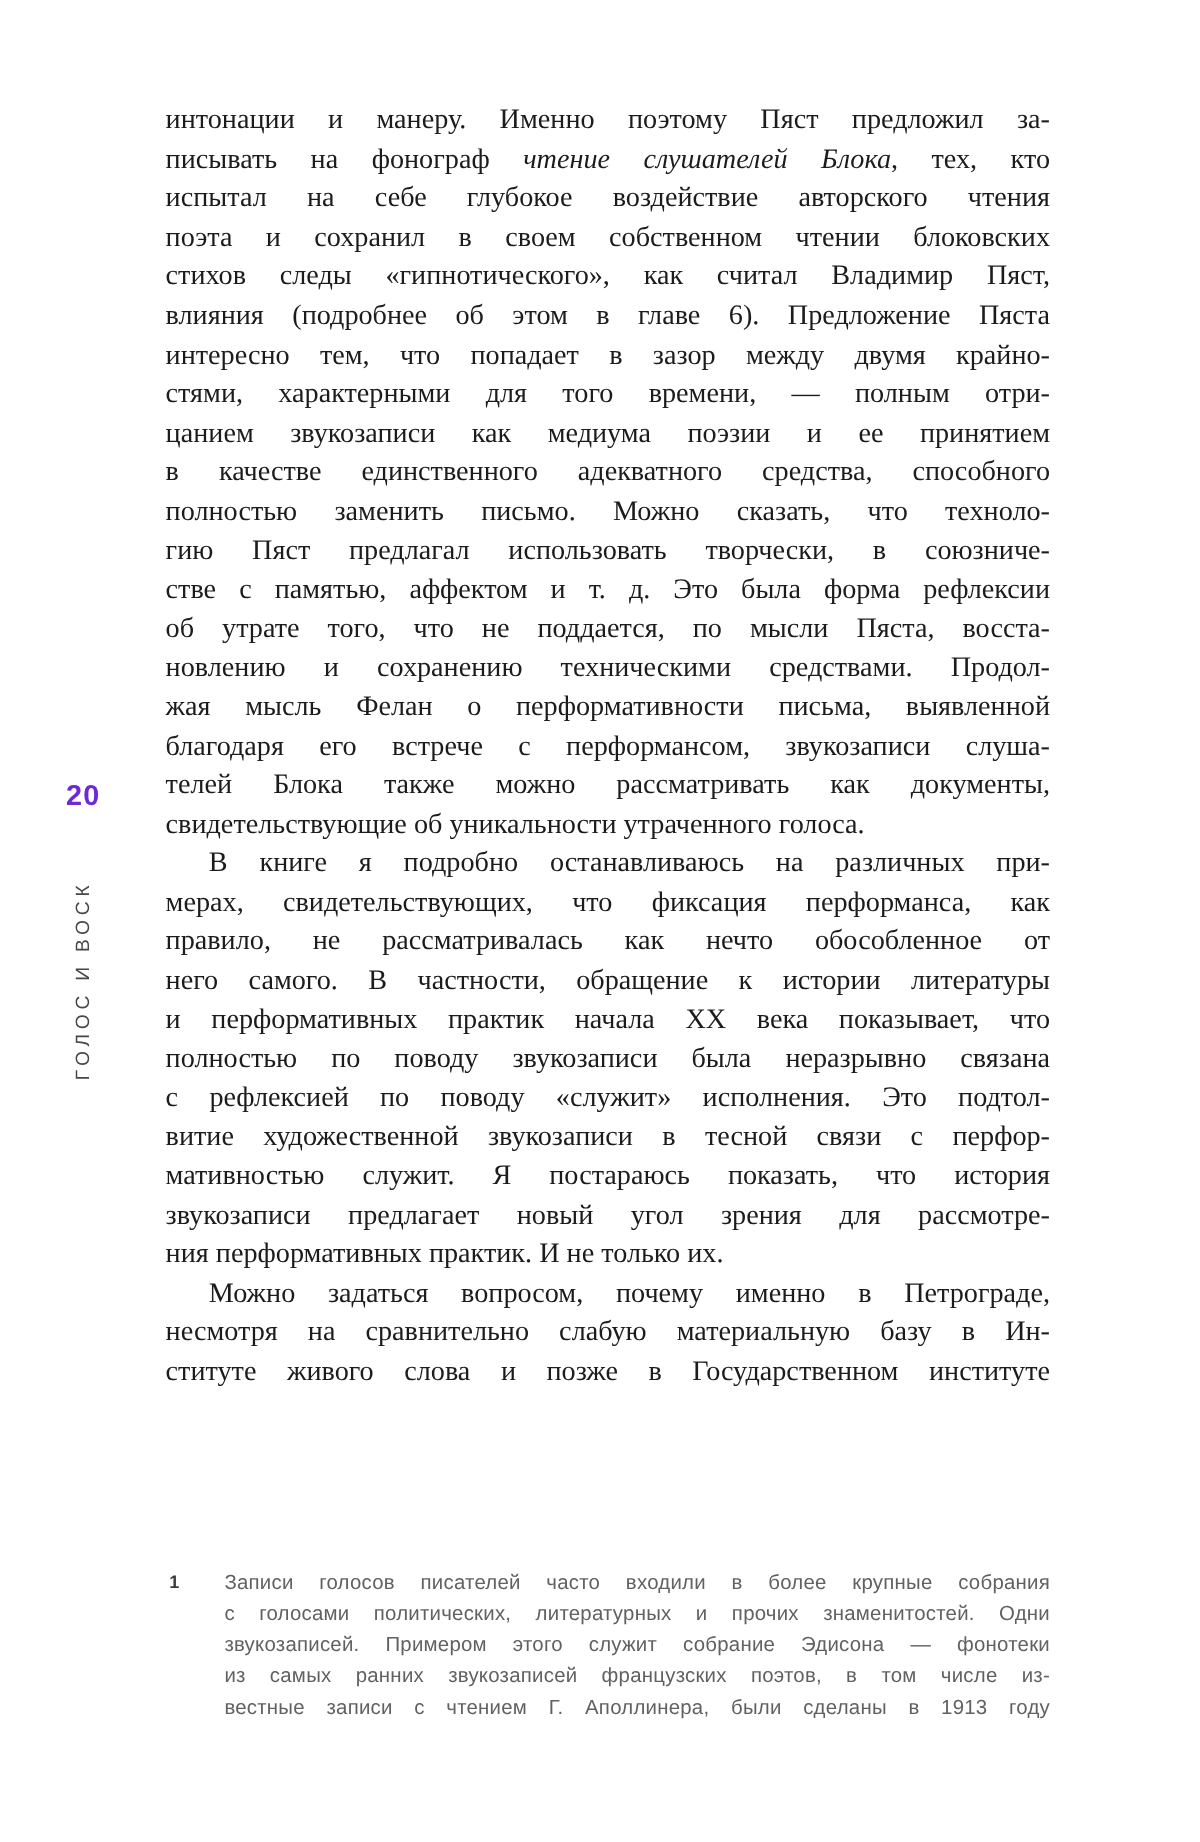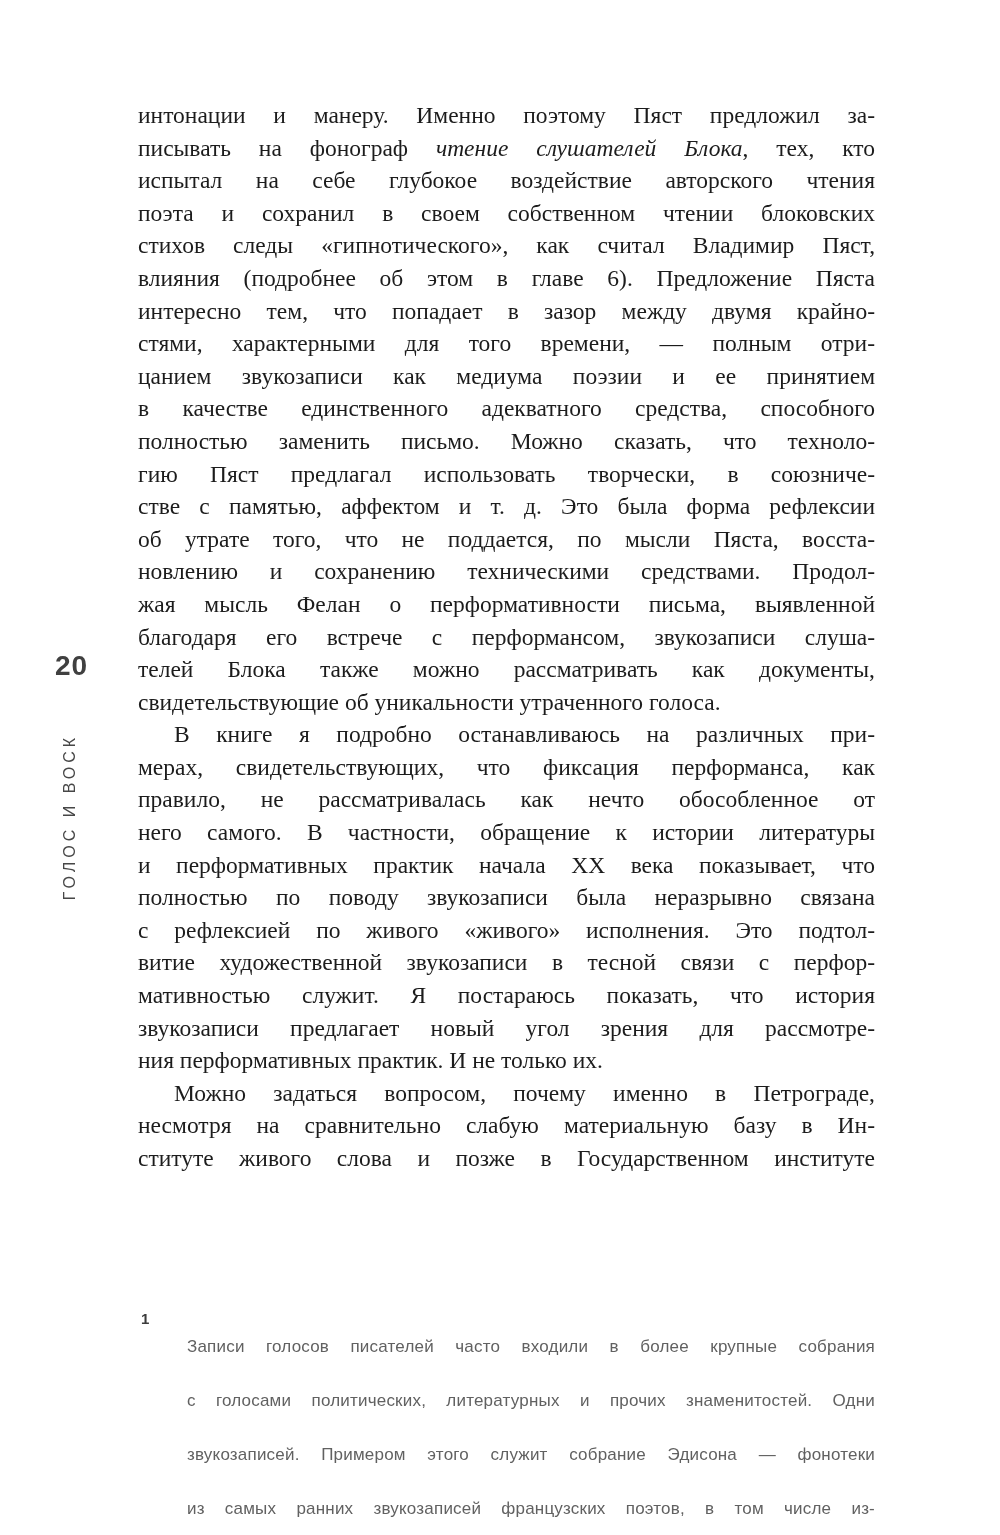--- a/index.html
+++ b/index.html
@@ -12,41 +12,41 @@
     font-family: "Liberation Serif", "DejaVu Serif", serif;
   }
 
   
   .page-number {
     position: absolute;
     left: 55px;
     top: 650px;
     font-family: "Liberation Sans", "DejaVu Sans", sans-serif;
     font-weight: bold;
-    font-size: 28px;
+    font-size: 24px;
     letter-spacing: 1px;
-    color: #404040;
+    color: #6d28d9;
   }
   .running-title {
     position: absolute;
     left: 70px;
     top: 817px;
     transform: translate(-50%, -50%) rotate(-90deg);
     white-space: nowrap;
     font-family: "Liberation Sans", "DejaVu Sans", sans-serif;
     font-size: 16px;
     letter-spacing: 4px;
     color: #474747;
   }
 
   
   .body-text {
     position: absolute;
     left: 138px;
-    top: 99px;
+    top: 84px;
     width: 737px;
     font-size: 23.5px;
     line-height: 32.6px;
     color: #1c1c1c;
   }
   .paragraph { margin: 0; }
   .line {
     text-align: justify;
     text-align-last: justify;
     white-space: normal;
@@ -80,21 +80,20 @@
     font-weight: bold;
     font-size: 15px;
     color: #3c3c3c;
   }
   .footnote-lines { margin-left: 49px; }
   .fn-line {
     text-align: justify;
     text-align-last: justify;
     height: 26px;
     letter-spacing: 0.2px;
-    margin-top: 28px;
   }
 </style>
 </head>
 <body>
 
 <div class="page">
 
   <div class="page-number">20</div>
 
   <div class="running-title">ГОЛОС И ВОСК</div>
@@ -121,21 +120,21 @@
         <div class="line"><span>телей Блока также можно рассматривать как документы,</span></div>
         <div class="line last"><span>свидетельствующие об уникальности утраченного голоса.</span></div>
       </div>
       <div class="paragraph">
         <div class="line indent"><span>В книге я подробно останавливаюсь на различных при-</span></div>
         <div class="line"><span>мерах, свидетельствующих, что фиксация перформанса, как</span></div>
         <div class="line"><span>правило, не рассматривалась как нечто обособленное от</span></div>
         <div class="line"><span>него самого. В частности, обращение к истории литературы</span></div>
         <div class="line"><span>и перформативных практик начала XX века показывает, что</span></div>
         <div class="line"><span>полностью по поводу звукозаписи была неразрывно связана</span></div>
-        <div class="line"><span>с рефлексией по живого «живого» исполнения. Это подтол-</span></div>
+        <div class="line"><span>с рефлексией по поводу «служит» исполнения. Это подтол-</span></div>
         <div class="line"><span>витие художественной звукозаписи в тесной связи с перфор-</span></div>
         <div class="line"><span>мативностью служит. Я постараюсь показать, что история</span></div>
         <div class="line"><span>звукозаписи предлагает новый угол зрения для рассмотре-</span></div>
         <div class="line last"><span>ния перформативных практик. И не только их.</span></div>
       </div>
       <div class="paragraph">
         <div class="line indent"><span>Можно задаться вопросом, почему именно в Петрограде,</span></div>
         <div class="line"><span>несмотря на сравнительно слабую материальную базу в Ин-</span></div>
         <div class="line"><span>ституте живого слова и позже в Государственном институте</span></div>
       </div>

